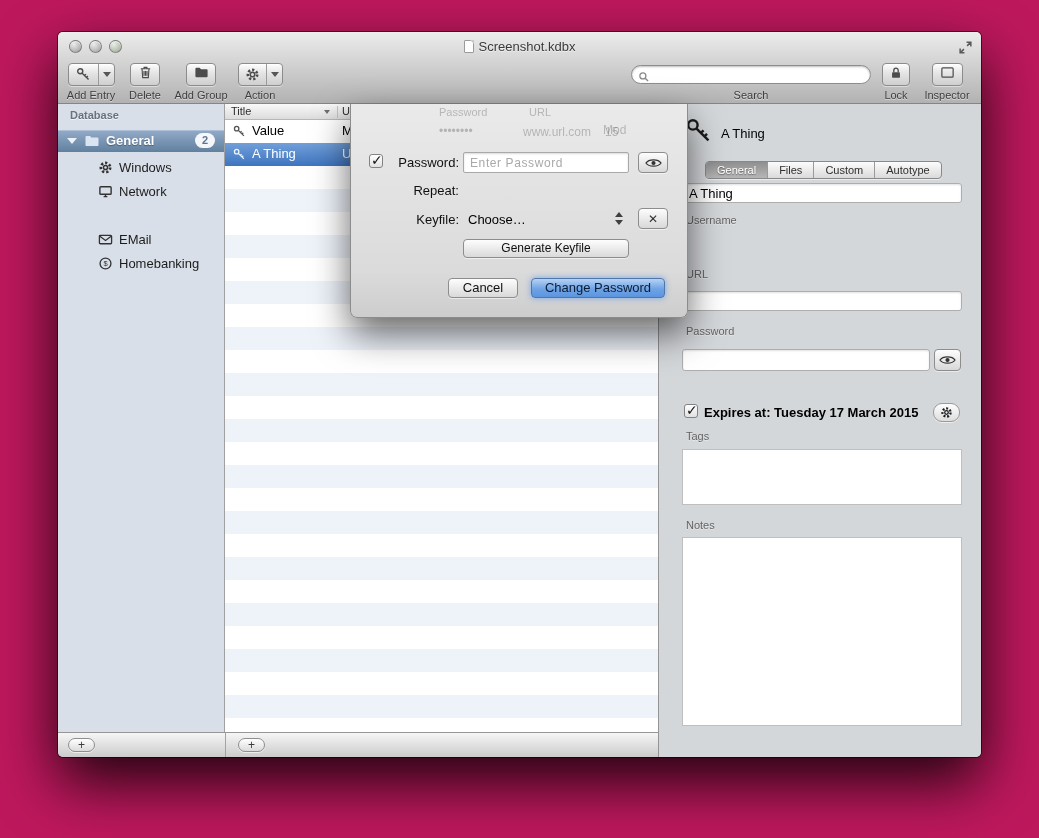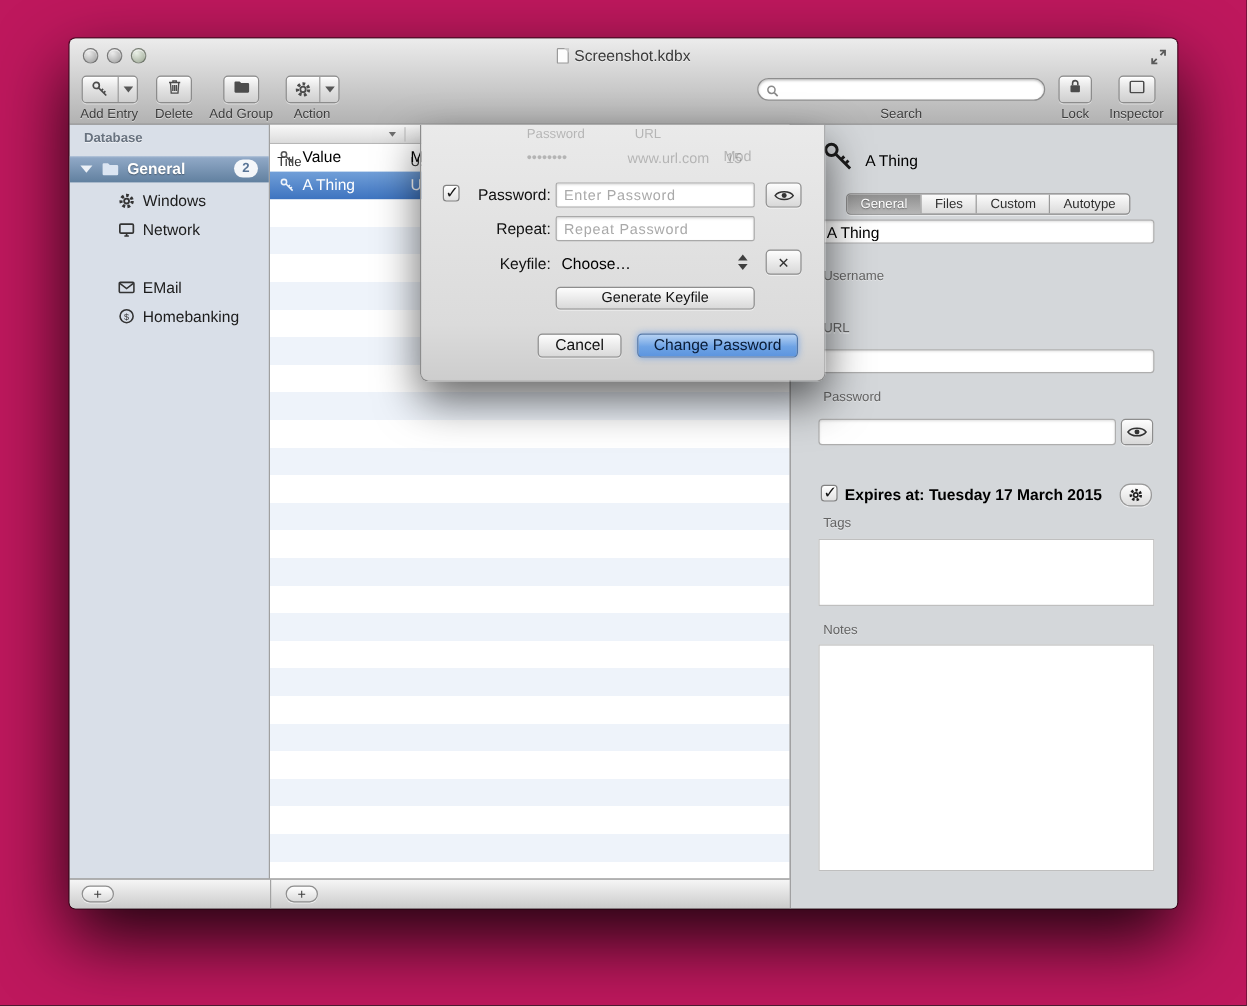--- a/index.html
+++ b/index.html
@@ -58,21 +58,21 @@
     background:rgba(255,255,255,.92);color:#5a7697;font-size:11px;font-weight:bold;line-height:15px;
     text-align:center;}
   .side-item{position:absolute;left:0;width:100%;height:24px;}
   .side-item .s-icon{position:absolute;left:40px;top:4px;width:15px;height:15px;color:#333;}
   .side-item .s-label{position:absolute;left:61px;top:0;font-size:13px;color:#1c1c1c;line-height:24px;}
 
   
   .entry-list{position:absolute;left:167px;top:72px;width:433px;height:628px;background:#fff;}
   .list-header{position:absolute;left:0;top:0;width:100%;height:16px;
     background:linear-gradient(#f9f9f9,#dcdcdc);border-bottom:1px solid #b7b7b7;}
-  .col-label{position:absolute;top:1px;font-size:11px;color:#2d2d2d;margin-top:24px;}
+  .col-label{position:absolute;top:1px;font-size:11px;color:#2d2d2d;}
   .sort-tri{position:absolute;left:99px;top:6px;width:0;height:0;border-left:3.5px solid transparent;
     border-right:3.5px solid transparent;border-top:4px solid #6e6e6e;}
   .col-div{position:absolute;left:112px;top:2px;height:12px;width:1px;background:#c2c2c2;}
   .stripes{position:absolute;left:0;top:16px;right:0;bottom:0;
     background:repeating-linear-gradient(to bottom,#fff 0,#fff 23px,#eef3fa 23px,#eef3fa 46px);}
   .entry-row{position:absolute;left:0;width:100%;height:23px;font-size:13px;color:#000;}
   .entry-row .key-ic{position:absolute;left:8px;top:5px;width:13px;height:13px;color:#555;}
   .entry-row .r-title{position:absolute;left:27px;top:3px;}
   .entry-row .r-user{position:absolute;left:117px;top:3px;}
   .entry-row.selected{background:linear-gradient(#719fd8,#3e74c0);color:#fff;}
@@ -325,21 +325,21 @@
 
       <div class="tabs">
         <div class="tab selected">General</div>
         <div class="tab">Files</div>
         <div class="tab">Custom</div>
         <div class="tab">Autotype</div>
       </div>
 
       <input class="insp-field" style="top: 79px;" value="A Thing">
 
-      <div class="insp-label" style="top:120px;text-align:right;">Username</div>
+      <div class="insp-label" style="top:110px;text-align:right;">Username</div>
 
       <div class="insp-label" style="top:164px;">URL</div>
       <input class="insp-field" style="top: 187px;">
 
       <div class="insp-label" style="top:221px;">Password</div>
       <input class="insp-field" style="top: 245px; width: 248px; height: 22px;">
       <div class="sq-btn" style="position:absolute;left:275px;top:245px;width:27px;height:22px;">
         <svg class="eye-glyph" viewBox="0 0 18 12">
             <path d="M1 6C4 1.5 14 1.5 17 6 14 10.5 4 10.5 1 6z" fill="none" stroke="currentColor" stroke-width="1.3"></path>
             <circle cx="9" cy="6" r="2.2" fill="currentColor"></circle>
@@ -382,21 +382,20 @@
       <div class="sheet-label" style="top:51px;">Password:</div>
       <input class="sheet-field" style="top: 48px;" placeholder="Enter Password">
       <div class="sq-btn" style="position:absolute;left:287px;top:48px;width:30px;height:21px;">
         <svg class="eye-glyph" viewBox="0 0 18 12">
             <path d="M1 6C4 1.5 14 1.5 17 6 14 10.5 4 10.5 1 6z" fill="none" stroke="currentColor" stroke-width="1.3"></path>
             <circle cx="9" cy="6" r="2.2" fill="currentColor"></circle>
           </svg>
       </div>
 
       <div class="sheet-label" style="top:79px;">Repeat:</div>
-      <input class="sheet-field" style="top: 76px;" placeholder="Repeat Password">
 
       <div class="sheet-label" style="top:108px;">Keyfile:</div>
       <div class="keyfile-value">Choose…</div>
       <div class="stepper"></div>
       <div class="sq-btn" style="position:absolute;left:287px;top:104px;width:30px;height:21px;font-size:12px;font-weight:bold;">
         <span>✕</span>
       </div>
 
       <div class="dlg-btn" style="left:112px;top:135px;width:166px;height:19px;font-size:12px;line-height:17px;">Generate Keyfile</div>
 

